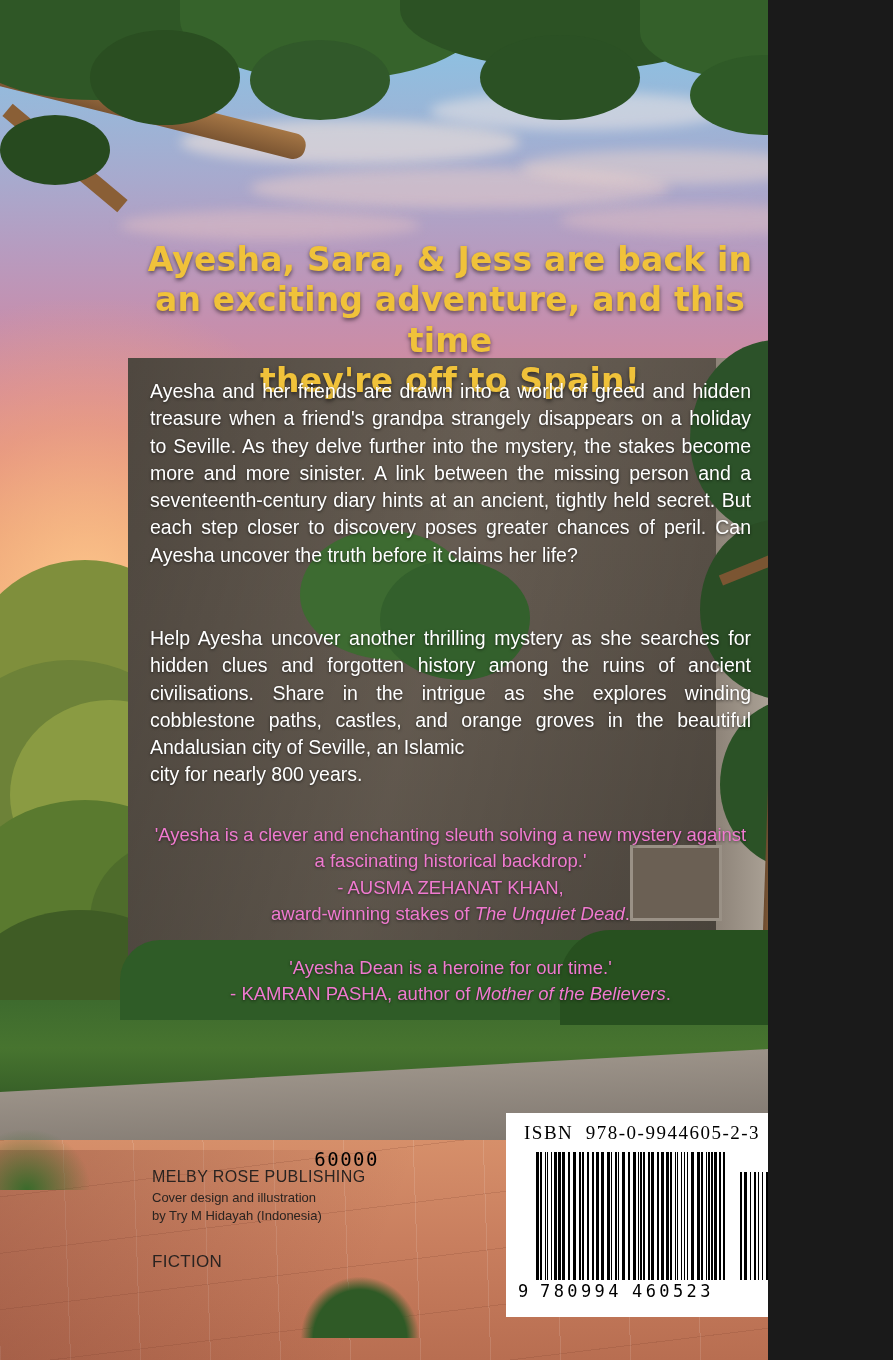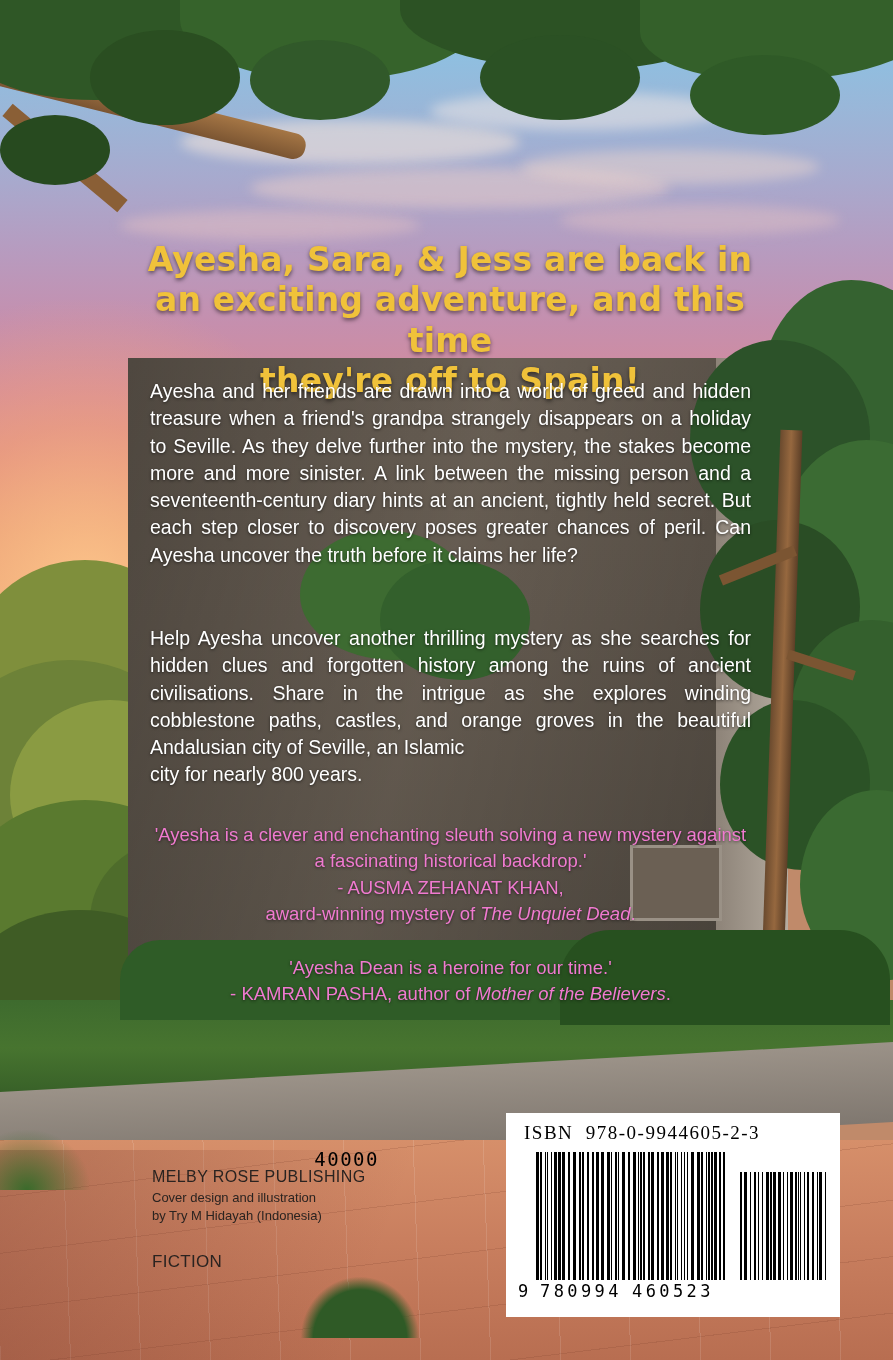--- a/index.html
+++ b/index.html
@@ -5,21 +5,21 @@
   html, body {
     margin: 0;
     padding: 0;
     background: #1a1a1a;
   }
   body {
     font-family: "Liberation Sans", sans-serif;
   }
   #cover {
     position: relative;
-    width: 893px;
+    width: 768px;
     height: 1360px;
     overflow: hidden;
     background: #c08a6a;
   }
 
   
   .sky {
     position: absolute;
     left: 0; top: 0; width: 893px; height: 700px;
     background:
@@ -302,21 +302,21 @@
     <div class="body-block p1">Ayesha and her friends are drawn into a world of greed and hidden treasure when a friend's grandpa strangely disappears on a holiday to Seville. As they delve further into the mystery, the stakes become more and more sinister. A link between the missing person and a seventeenth-century diary hints at an ancient, tightly held secret. But each step closer to discovery poses greater chances of peril. Can Ayesha uncover the truth before it claims her life?</div>
 
     <div class="body-block p2">
       <span>Help Ayesha uncover another thrilling mystery as she searches for hidden clues and forgotten history among the ruins of ancient civilisations. Share in the intrigue as she explores winding cobblestone paths, castles, and orange groves in the beautiful Andalusian city of Seville, an Islamic</span>
       <span class="last-line">city for nearly 800 years.</span>
     </div>
 
     <div class="quote-block q1">
       <span>'Ayesha is a clever and enchanting sleuth solving a new mystery against a fascinating historical backdrop.'</span><br>
       <span>- AUSMA ZEHANAT KHAN,</span><br>
-      <span>award-winning mystery of </span><em>The Unquiet Dead</em><span>.</span>
+      <span>award-winning stakes of </span><em>The Unquiet Dead</em><span>.</span>
     </div>
 
     <div class="quote-block q2">
       <span>'Ayesha Dean is a heroine for our time.'</span><br>
       <span>- KAMRAN PASHA, author of </span><em>Mother of the Believers</em><span>.</span>
     </div>
 
     <div class="imprint">
       <div class="pub">MELBY ROSE PUBLISHING</div>
       <div class="credit">
@@ -324,21 +324,21 @@
         <span>by Try M Hidayah (Indonesia)</span>
       </div>
       <div class="genre">FICTION</div>
     </div>
 
     <div class="barcode-box"></div>
     <div class="isbn-line">
       <span>ISBN</span>
       &nbsp;<span>978-0-9944605-2-3</span>
     </div>
-    <div class="five-code">40000</div>
+    <div class="five-code">60000</div>
     <div class="bars-main">
         <div class="bar" style="left: 0px; width: 3px;"></div>
         <div class="bar" style="left: 4px; width: 2px;"></div>
         <div class="bar" style="left: 9px; width: 1px;"></div>
         <div class="bar" style="left: 11px; width: 1px;"></div>
         <div class="bar" style="left: 15px; width: 1px;"></div>
         <div class="bar" style="left: 18px; width: 3px;"></div>
         <div class="bar" style="left: 22px; width: 3px;"></div>
         <div class="bar" style="left: 26px; width: 3px;"></div>
         <div class="bar" style="left: 32px; width: 2px;"></div>

